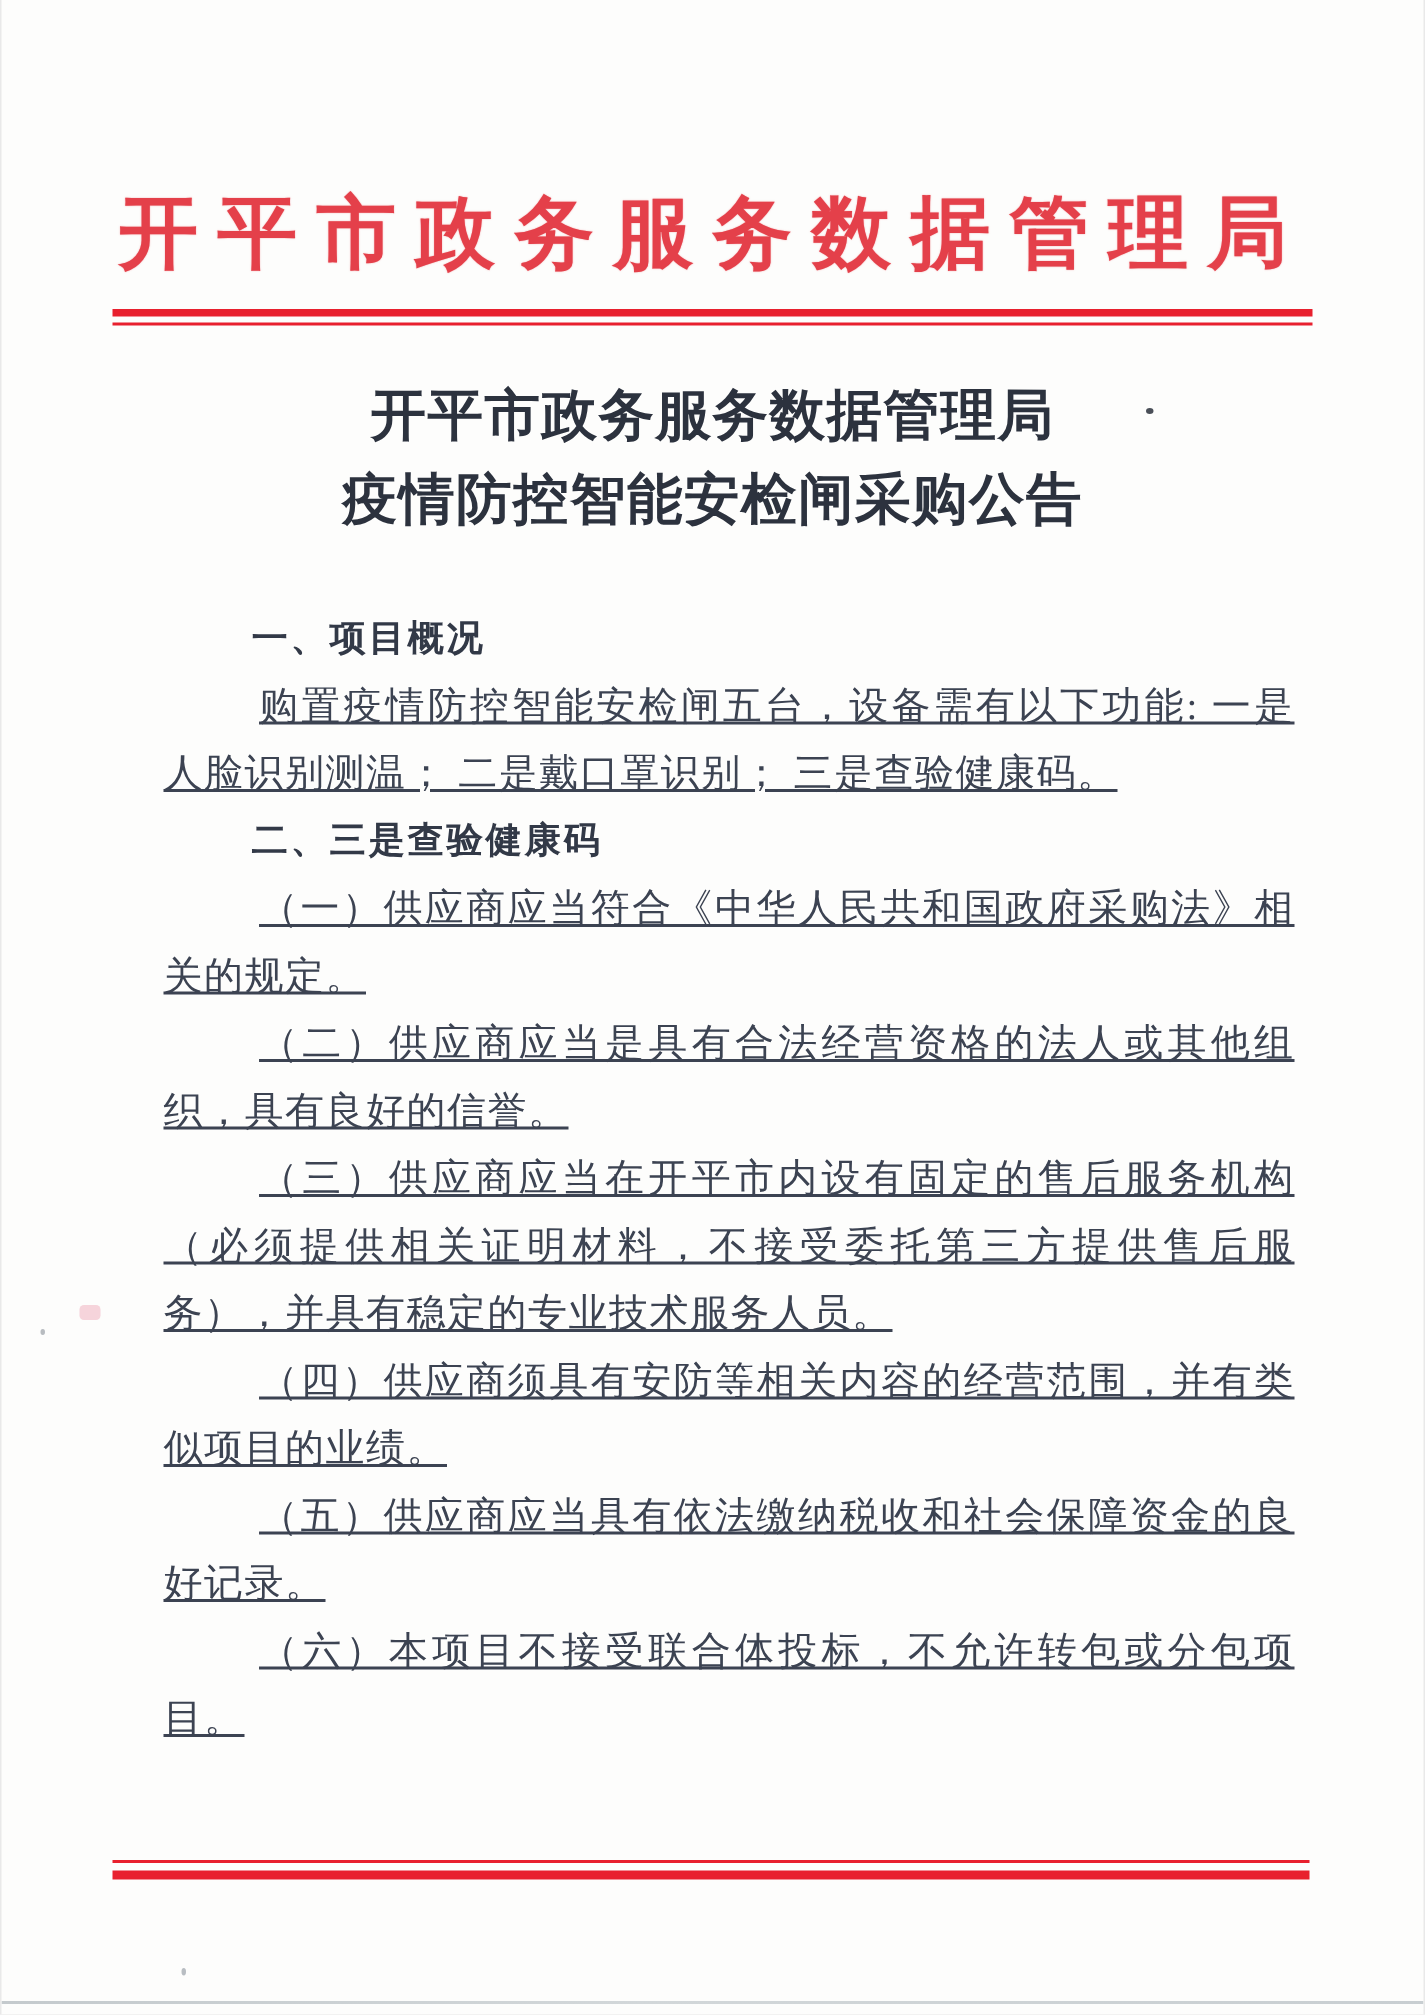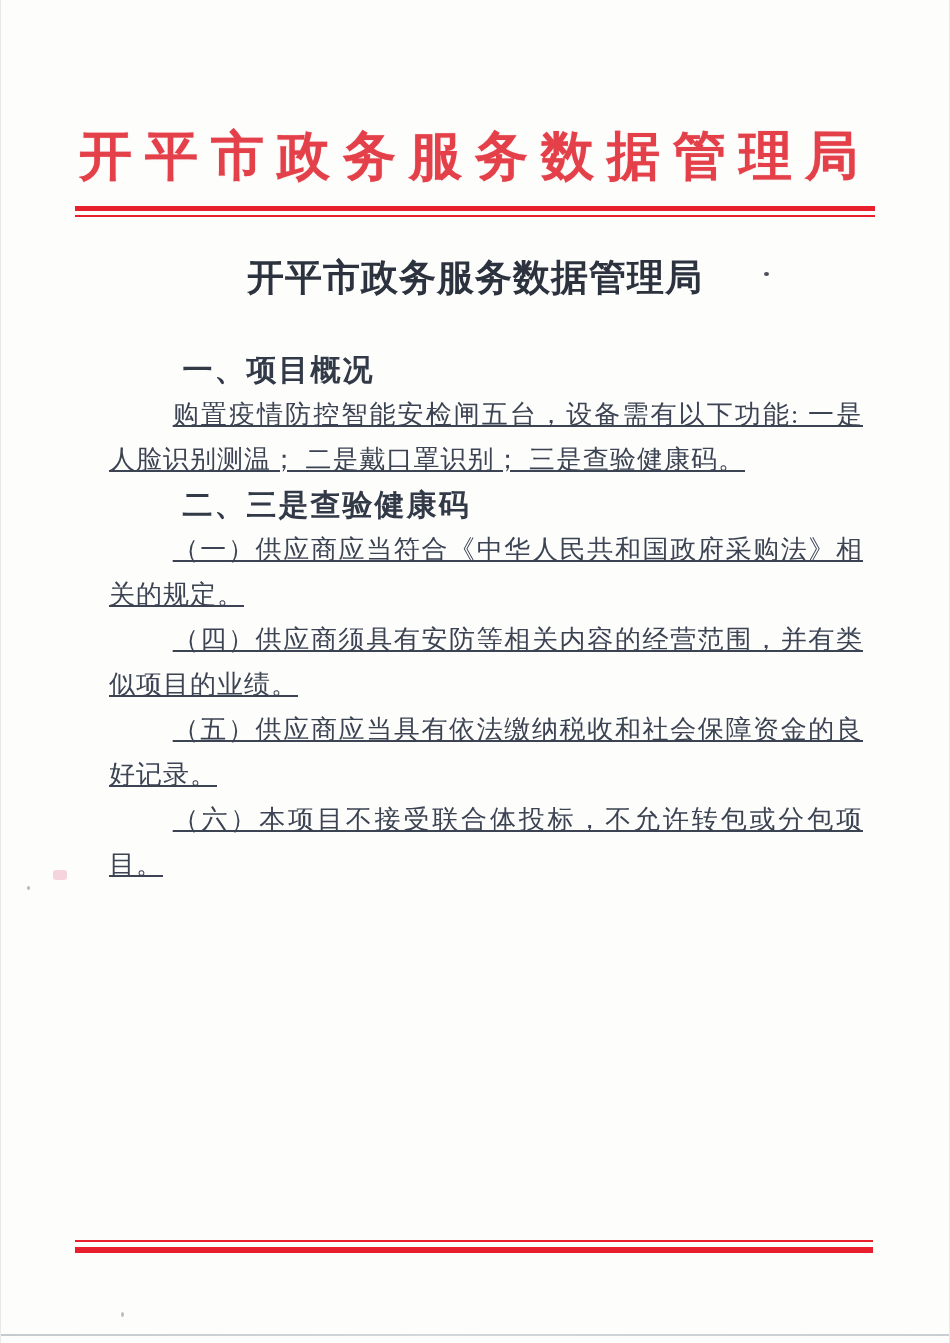--- a/index.html
+++ b/index.html
@@ -55,21 +55,21 @@
   .body-text {
     margin: 41px 86px 0 108px;
     font-size: 26px;
     line-height: 45px;
     letter-spacing: 1px;
     color: var(--body-ink);
     text-align: justify;
   }
   .body-text h2 {
     font-family: "Liberation Sans", "DejaVu Sans", sans-serif;
-    font-size: 30px;
+    font-size: 24px;
     line-height: 45px;
     font-weight: bold;
     color: #323947;
     text-indent: 2.45em;
     letter-spacing: 2px;
   }
   .body-text p { text-indent: 2.45em; text-decoration: underline; }
   
   .scan-edge-bottom {
     position: absolute;
@@ -92,28 +92,31 @@
   <div class="letterhead">开平市政务服务数据管理局</div>
 
   <div class="divider-top">
     <div class="rule-thick"></div>
     <div class="rule-gap"></div>
     <div class="rule-thin"></div>
   </div>
 
   <div class="doc-title">
     <div>开平市政务服务数据管理局</div>
+    <div>疫情防控智能安检闸采购公告</div>
   </div>
 
   <div class="body-text">
     <h2>一、项目概况</h2>
     <p>购置疫情防控智能安检闸五台，设备需有以下功能: 一是人脸识别测温； 二是戴口罩识别； 三是查验健康码。</p>
 
     <h2>二、三是查验健康码</h2>
     <p>（一）供应商应当符合《中华人民共和国政府采购法》相关的规定。</p>
+    <p>（二）供应商应当是具有合法经营资格的法人或其他组织，具有良好的信誉。</p>
+    <p>（三）供应商应当在开平市内设有固定的售后服务机构（必须提供相关证明材料，不接受委托第三方提供售后服务），并具有稳定的专业技术服务人员。</p>
     <p>（四）供应商须具有安防等相关内容的经营范围，并有类似项目的业绩。</p>
     <p>（五）供应商应当具有依法缴纳税收和社会保障资金的良好记录。</p>
     <p>（六）本项目不接受联合体投标，不允许转包或分包项目。</p>
   </div>
 
   <div class="divider-bottom">
     <div class="rule-thin"></div>
     <div class="rule-gap"></div>
     <div class="rule-thick"></div>
   </div>

